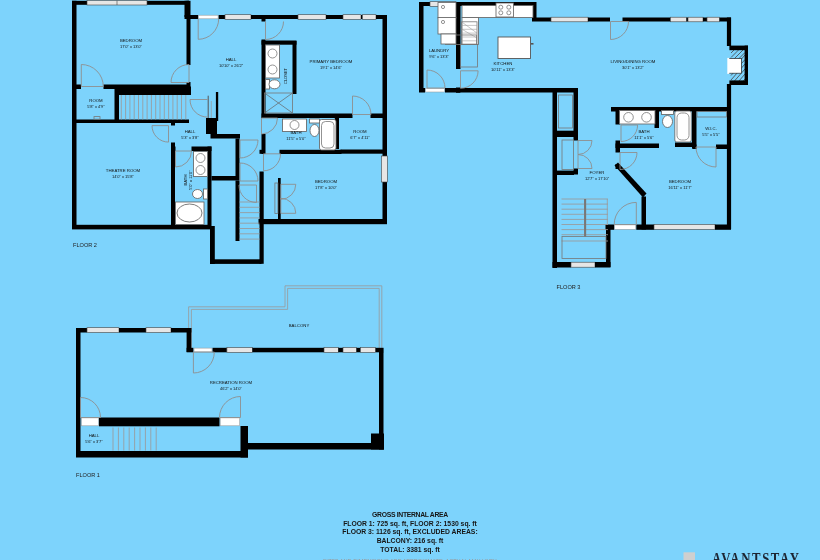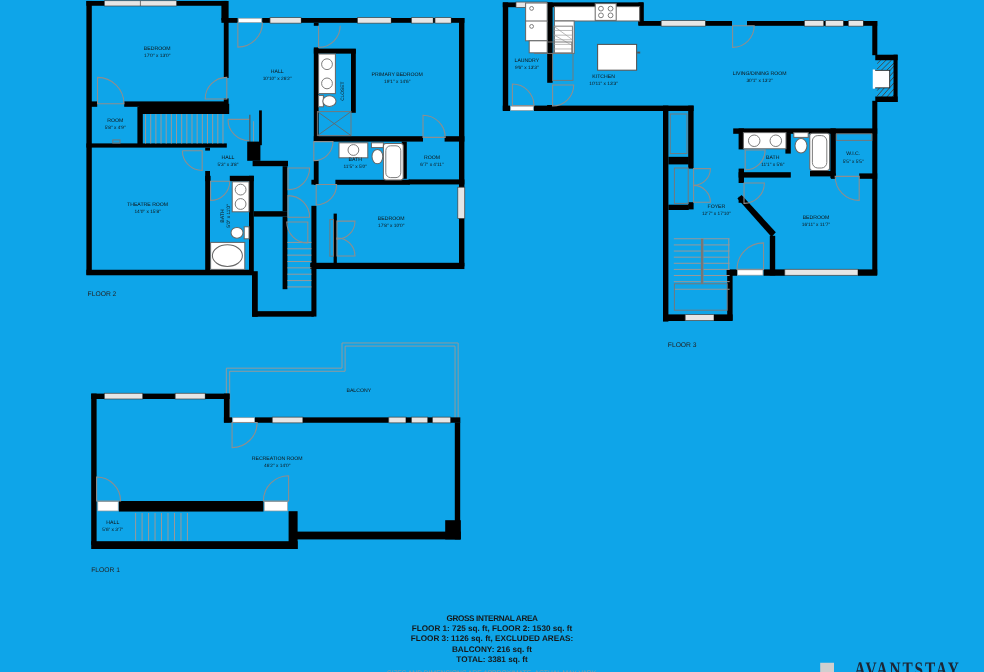--- a/index.html
+++ b/index.html
@@ -1,16 +1,16 @@
 <!DOCTYPE html>
 <html><head>
 <meta charset="utf-8">
 <style>
 html,body{margin:0;padding:0;background:#fff;}
-#page{position:relative;width:820px;height:560px;background:#0ea5e9;overflow:hidden;font-family:"Liberation Sans",sans-serif;}
+#page{position:relative;width:820px;height:560px;background:#7dd3fc;overflow:hidden;font-family:"Liberation Sans",sans-serif;}
 svg{position:absolute;left:0;top:0;}
 .w{fill:#000;}
 .win{fill:#e6e6e6;stroke:#444;stroke-width:0.6;}
 .fx{fill:#fff;stroke:#666;stroke-width:0.85;}
 .fx2{fill:none;stroke:#777;stroke-width:0.8;}
 .arc{fill:none;stroke:#8e8e8e;stroke-width:0.9;}
 .tr{stroke:#999;stroke-width:0.85;}
 .lbl{font-family:"Liberation Sans",sans-serif;font-size:4.3px;fill:#111;text-anchor:middle;}
 .dim{font-family:"Liberation Sans",sans-serif;font-size:4px;fill:#111;text-anchor:middle;}
 .flr{font-family:"Liberation Sans",sans-serif;font-size:5.6px;fill:#222;}

